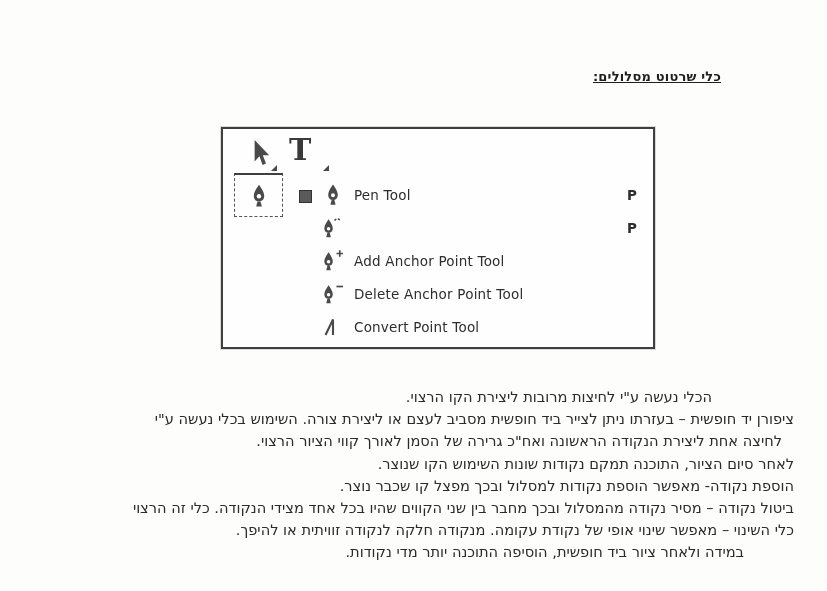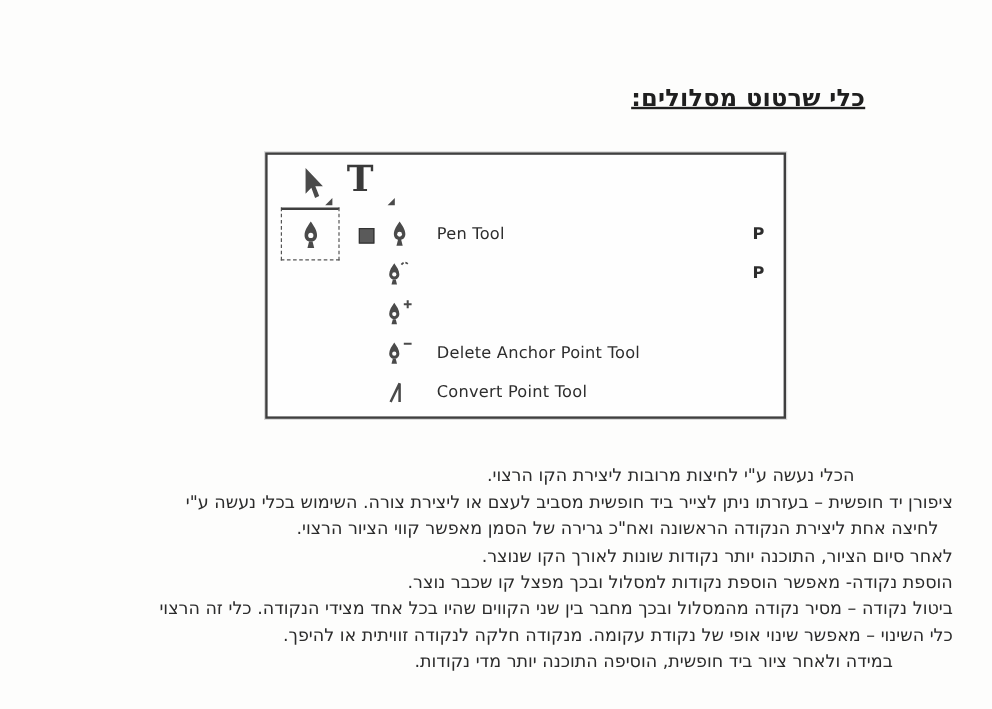--- a/index.html
+++ b/index.html
@@ -1,37 +1,37 @@
 <!DOCTYPE html>
 <html lang="he"><head>
 <meta charset="utf-8">
 <style>
   html,body{margin:0;padding:0;}
   body{background:#e8e8e8;font-family:"DejaVu Sans","Liberation Sans",sans-serif;}
   .page{position:relative;width:827px;height:591px;background:#fdfdfc;overflow:hidden;color:#2e2e2e;}
 
   
-  .doc-title{position:absolute;top:69px;right:106px;font-size:20px;font-weight:bold;
+  .doc-title{position:absolute;top:69px;right:106px;font-size:13px;font-weight:bold;
     text-decoration:underline;color:#1f1f1f;direction:rtl;letter-spacing:.2px;}
 
   
   .toolbox{position:absolute;left:221px;top:127px;width:430px;height:218px;
     border:2px solid #3f3f3f;background:#fefefe;box-shadow:0 0 0 1px #d9d9d9;}
   .arrow-tool{position:absolute;left:24px;top:10px;}
   .type-tool{position:absolute;left:66px;top:6px;font-family:"DejaVu Serif","Liberation Serif",serif;
     font-size:30px;line-height:30px;color:#3a3a3a;font-weight:600;}
   .tri{position:absolute;width:0;height:0;border-left:6px solid transparent;border-bottom:6px solid #4a4a4a;}
   .tri-arrow{left:48px;top:36px;}
   .tri-type{left:100px;top:36px;}
   .selected-box{position:absolute;left:11px;top:44px;width:47px;height:41px;
     border:1px dashed #555;border-top:2px solid #3f3f3f;display:flex;align-items:center;justify-content:center;}
   .flyout-square{position:absolute;left:76px;top:61px;width:11px;height:11px;background:#5a5a5a;border:1px solid #333;}
 
   .menu{position:absolute;left:98px;top:49px;width:330px;}
-  .menu-row{position:relative;height:33px;display:flex;align-items:center;gap:19px;cursor:default;}
+  .menu-row{position:relative;height:33px;display:flex;align-items:center;gap:9px;cursor:default;}
   .menu-row .mi{flex:0 0 24px;height:24px;}
   .menu-label{font-size:13.5px;color:#2d2d2d;letter-spacing:.2px;white-space:nowrap;}
   .menu-shortcut{position:absolute;right:14px;font-size:13.5px;color:#2d2d2d;font-weight:600;}
 
   
   .textblock{position:absolute;top:386px;right:33px;width:762px;direction:rtl;text-align:right;
     font-size:14.6px;line-height:22.2px;color:#2b2b2b;}
   .textblock .line{white-space:nowrap;}
   .line.indent-lg{padding-right:82px;}
   .line.indent-sm{padding-right:12px;}
@@ -92,20 +92,21 @@
           <path class="stroke-ink" d="M13.5 4.5 q2.6 -3 5.6 -.4" stroke-width="1.5" stroke-dasharray="2.2 1.6"></path>
         </svg>
         <span class="menu-shortcut">P</span>
       </div>
 
       <div class="menu-row">
         <svg class="mi" viewBox="0 0 24 24">
           <use href="#pen-nib" xlink:href="#pen-nib" transform="translate(-3,2) scale(0.88)"></use>
           <path class="stroke-ink" d="M15.5 4.5 h6.5 M18.75 1.2 v6.6" stroke-width="1.7"></path>
         </svg>
+        <span class="menu-label">Add Anchor Point Tool</span>
         <span class="menu-shortcut"></span>
       </div>
 
       <div class="menu-row">
         <svg class="mi" viewBox="0 0 24 24">
           <use href="#pen-nib" xlink:href="#pen-nib" transform="translate(-3,2) scale(0.88)"></use>
           <path class="stroke-ink" d="M15.5 4.5 h6.5" stroke-width="1.7"></path>
         </svg>
         <span class="menu-label">Delete Anchor Point Tool</span>
         <span class="menu-shortcut"></span>
@@ -118,21 +119,21 @@
         <span class="menu-label">Convert Point Tool</span>
         <span class="menu-shortcut"></span>
       </div>
 
     </div>
   </div>
 
   <div class="textblock" dir="rtl">
     <div class="line indent-lg">הכלי נעשה ע"י לחיצות מרובות ליצירת הקו הרצוי.</div>
     <div class="line">ציפורן יד חופשית – בעזרתו ניתן לצייר ביד חופשית מסביב לעצם או ליצירת צורה. השימוש בכלי נעשה ע"י</div>
-    <div class="line indent-sm">לחיצה אחת ליצירת הנקודה הראשונה ואח"כ גרירה של הסמן מאפשר קווי הציור הרצוי.</div>
-    <div class="line">לאחר סיום הציור, התוכנה יותר נקודות שונות לאורך הקו שנוצר.</div>
+    <div class="line indent-sm">לחיצה אחת ליצירת הנקודה הראשונה ואח"כ גרירה של הסמן לאורך קווי הציור הרצוי.</div>
+    <div class="line">לאחר סיום הציור, התוכנה תמקם נקודות שונות השימוש הקו שנוצר.</div>
     <div class="line">הוספת נקודה- מאפשר הוספת נקודות למסלול ובכך מפצל קו שכבר נוצר.</div>
     <div class="line">ביטול נקודה – מסיר נקודה מהמסלול ובכך מחבר בין שני הקווים שהיו בכל אחד מצידי הנקודה. כלי זה הרצוי</div>
     <div class="line">כלי השינוי – מאפשר שינוי אופי של נקודת עקומה. מנקודה חלקה לנקודה זוויתית או להיפך.</div>
     <div class="line indent-md">במידה ולאחר ציור ביד חופשית, הוסיפה התוכנה יותר מדי נקודות.</div>
   </div>
 
 </div>
 
 </body></html>

